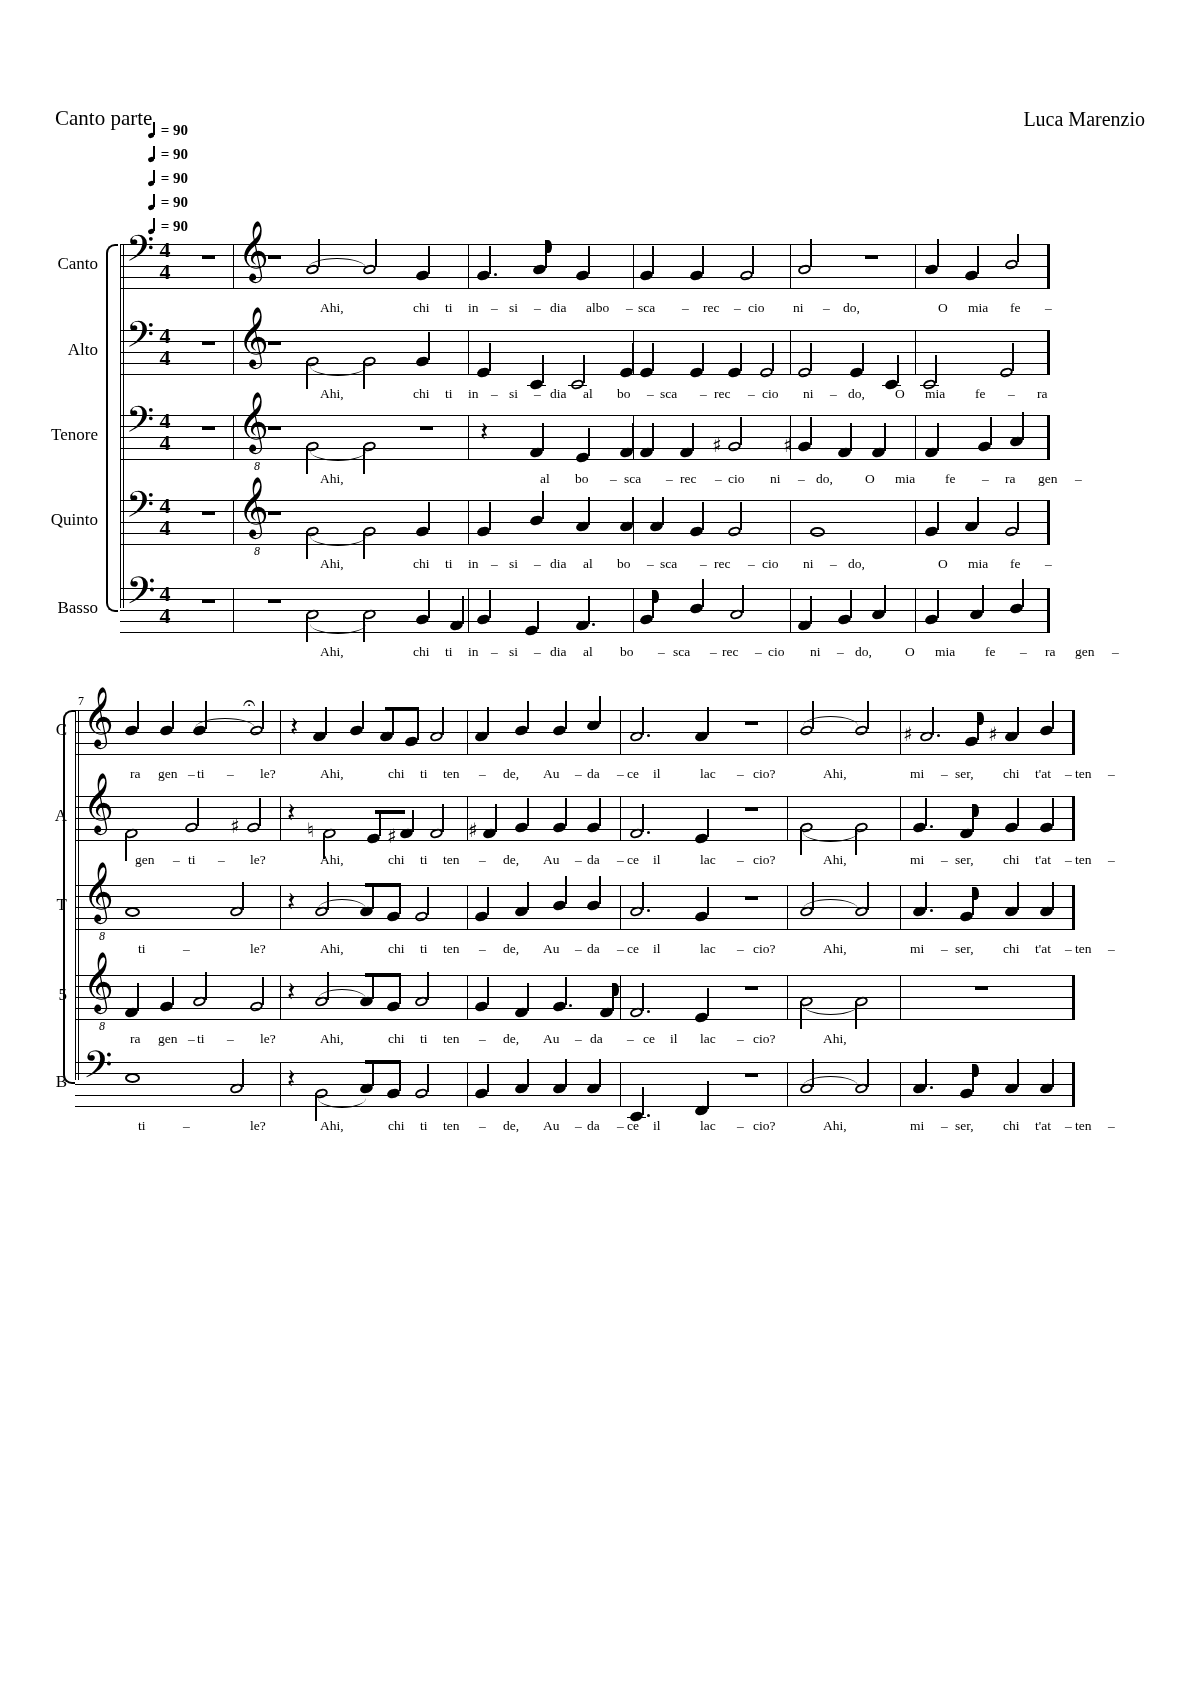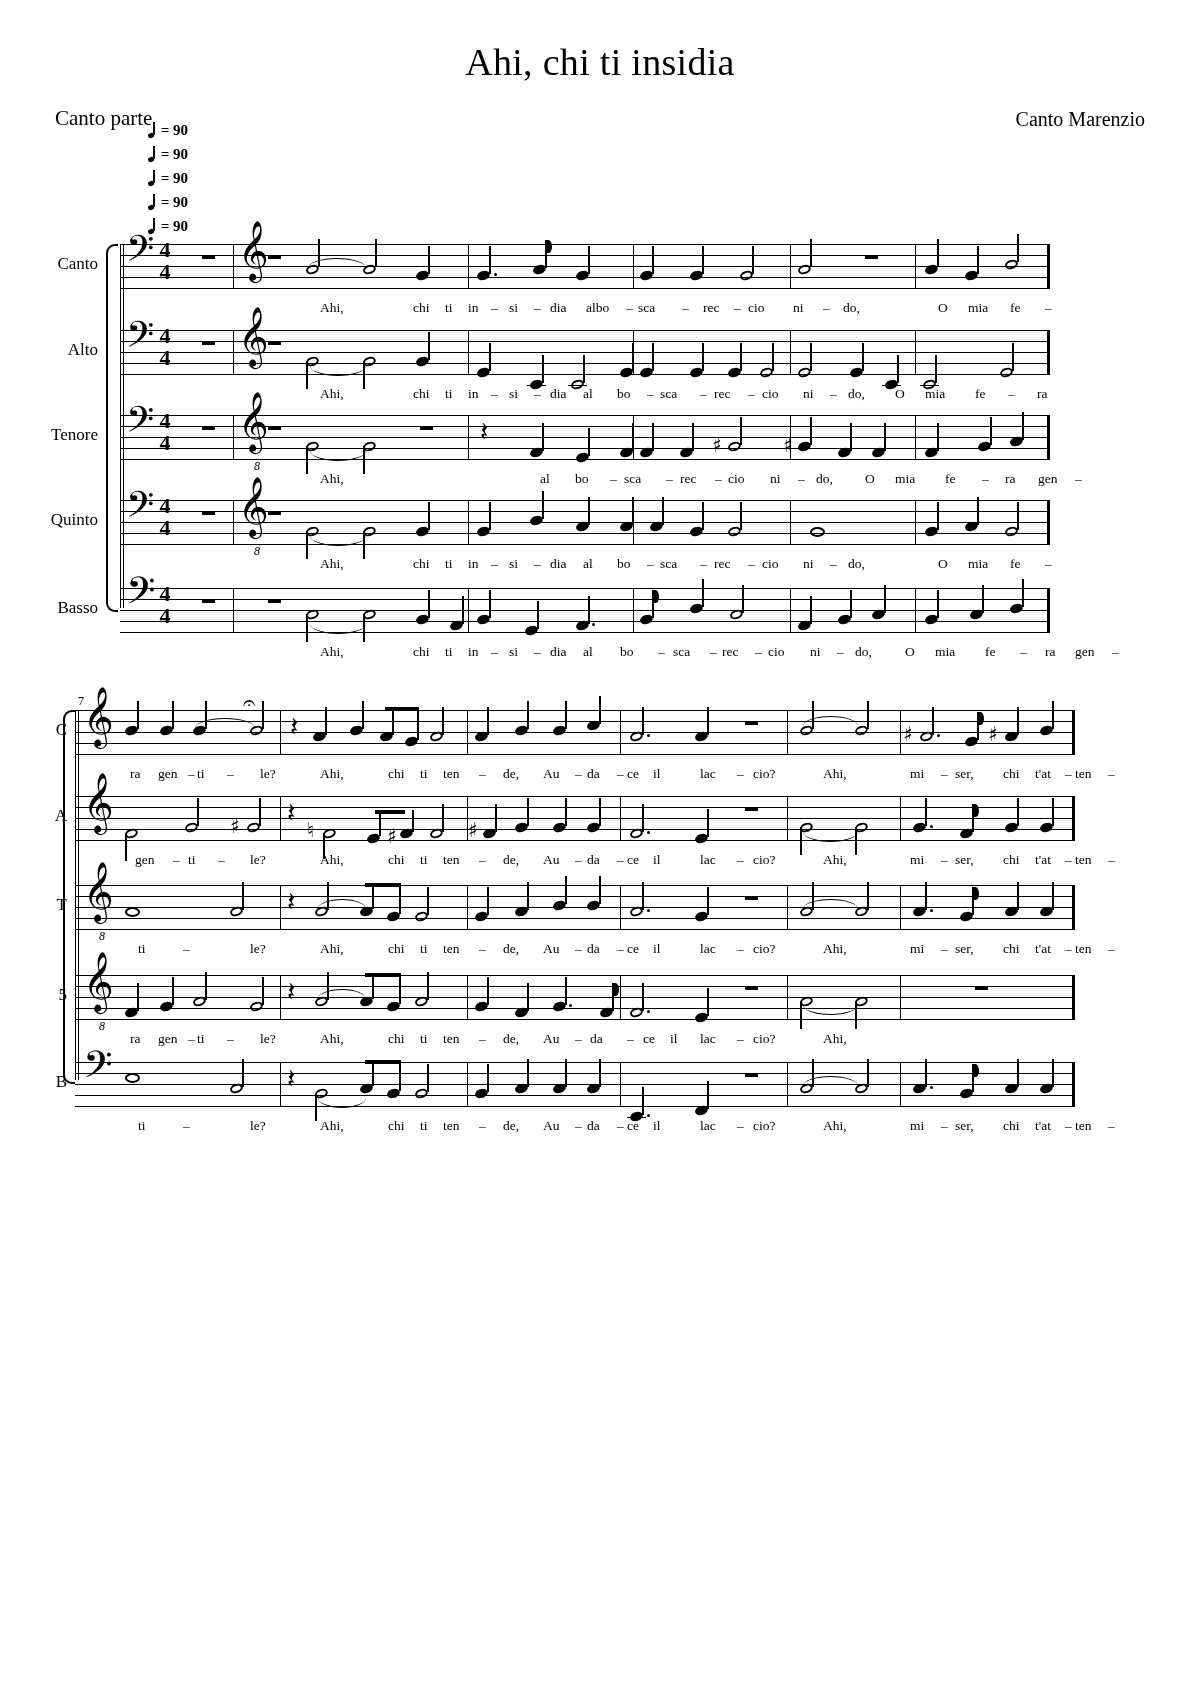--- a/index.html
+++ b/index.html
@@ -244,23 +244,22 @@
   .lyricline span {
     position: absolute;
     white-space: nowrap;
   }
 </style>
 </head>
 <body>
 
 <div class="page">
 
-  <div class="title">Ahi, chi ti insidia</div>
   <div class="subtitle-left">Canto parte</div>
-  <div class="composer">Canto Marenzio</div>
+  <div class="composer">Luca Marenzio</div>
 
   <div class="tempo" style="top:122px; left:148px;"><span class="qnote"></span> <span>= 90</span></div>
   <div class="tempo" style="top:146px; left:148px;"><span class="qnote"></span> <span>= 90</span></div>
   <div class="tempo" style="top:170px; left:148px;"><span class="qnote"></span> <span>= 90</span></div>
   <div class="tempo" style="top:194px; left:148px;"><span class="qnote"></span> <span>= 90</span></div>
   <div class="tempo" style="top:218px; left:148px;"><span class="qnote"></span> <span>= 90</span></div>
 
   <div class="system" id="sys1" style="top:240px; left:120px; width:1030px; height:400px;">
 
     <div class="sysbrace" style="left:-14px; top:4px; height:364px;"></div>

